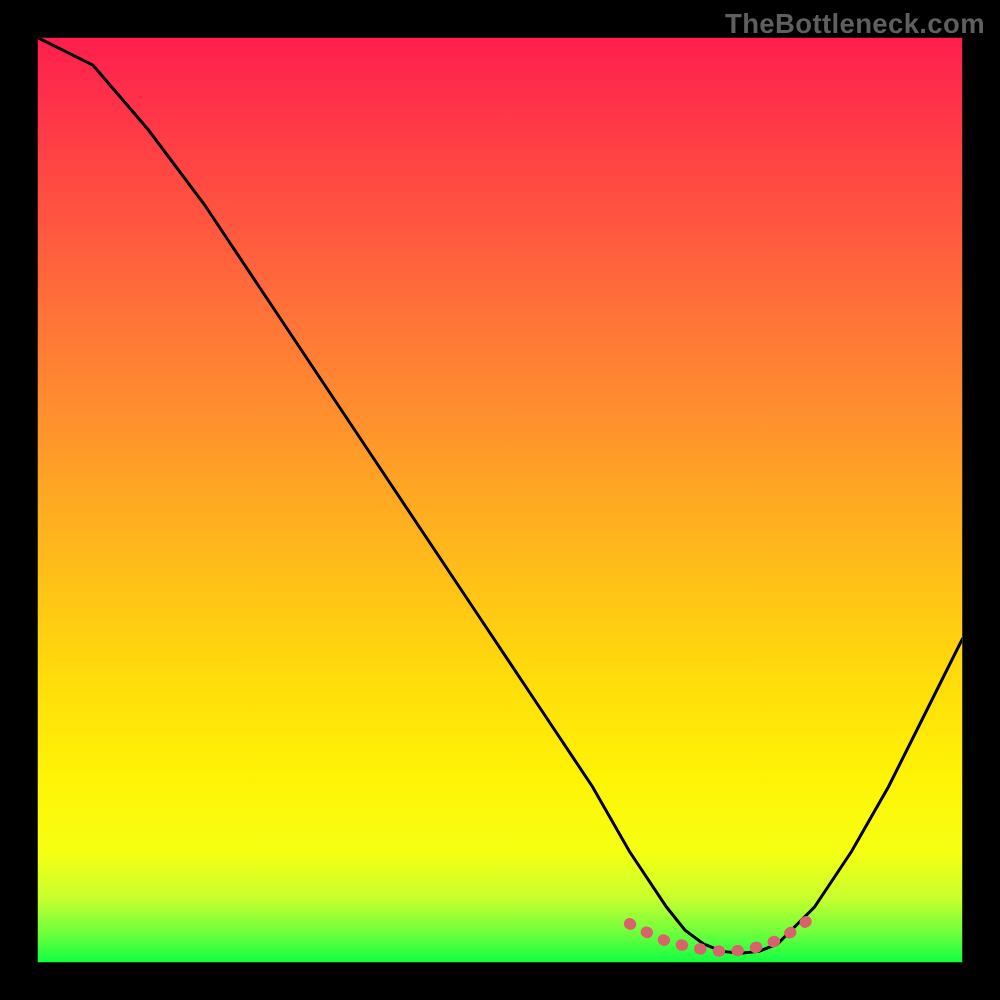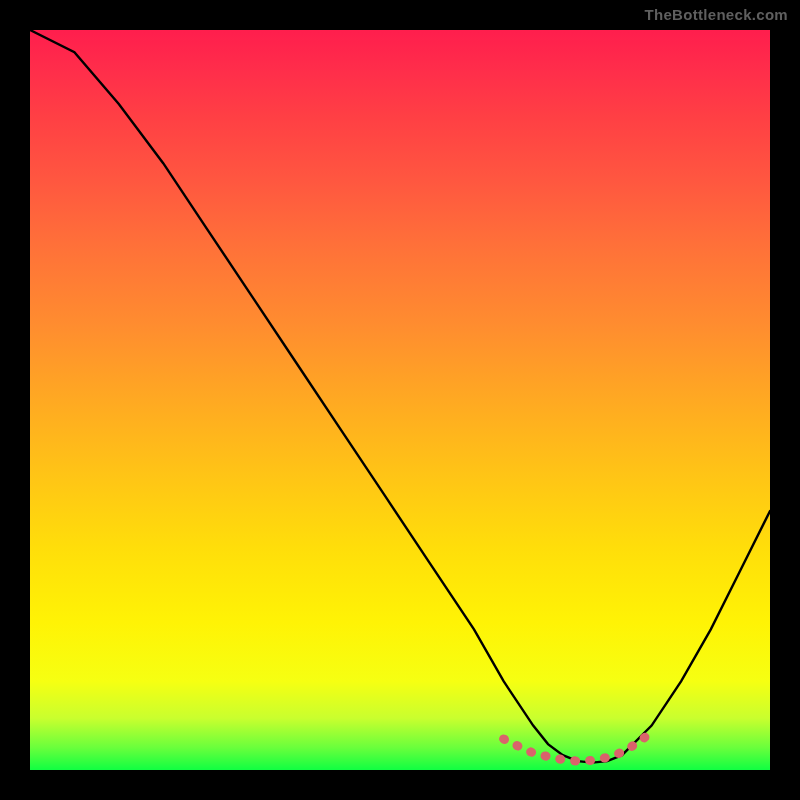--- a/index.html
+++ b/index.html
@@ -15,21 +15,21 @@
     position: relative;
     width: 800px;
     height: 800px;
     background: #000000;
   }
   .watermark {
     position: absolute;
     top: 6px;
     right: 12px;
     color: #5f5f5f;
-    font-size: 15px;
+    font-size: 22px;
     font-weight: 600;
     letter-spacing: 0.3px;
     z-index: 10;
     user-select: none;
   }
   .plot-area {
     position: absolute;
     left: 30px;
     top: 30px;
     width: 740px;

